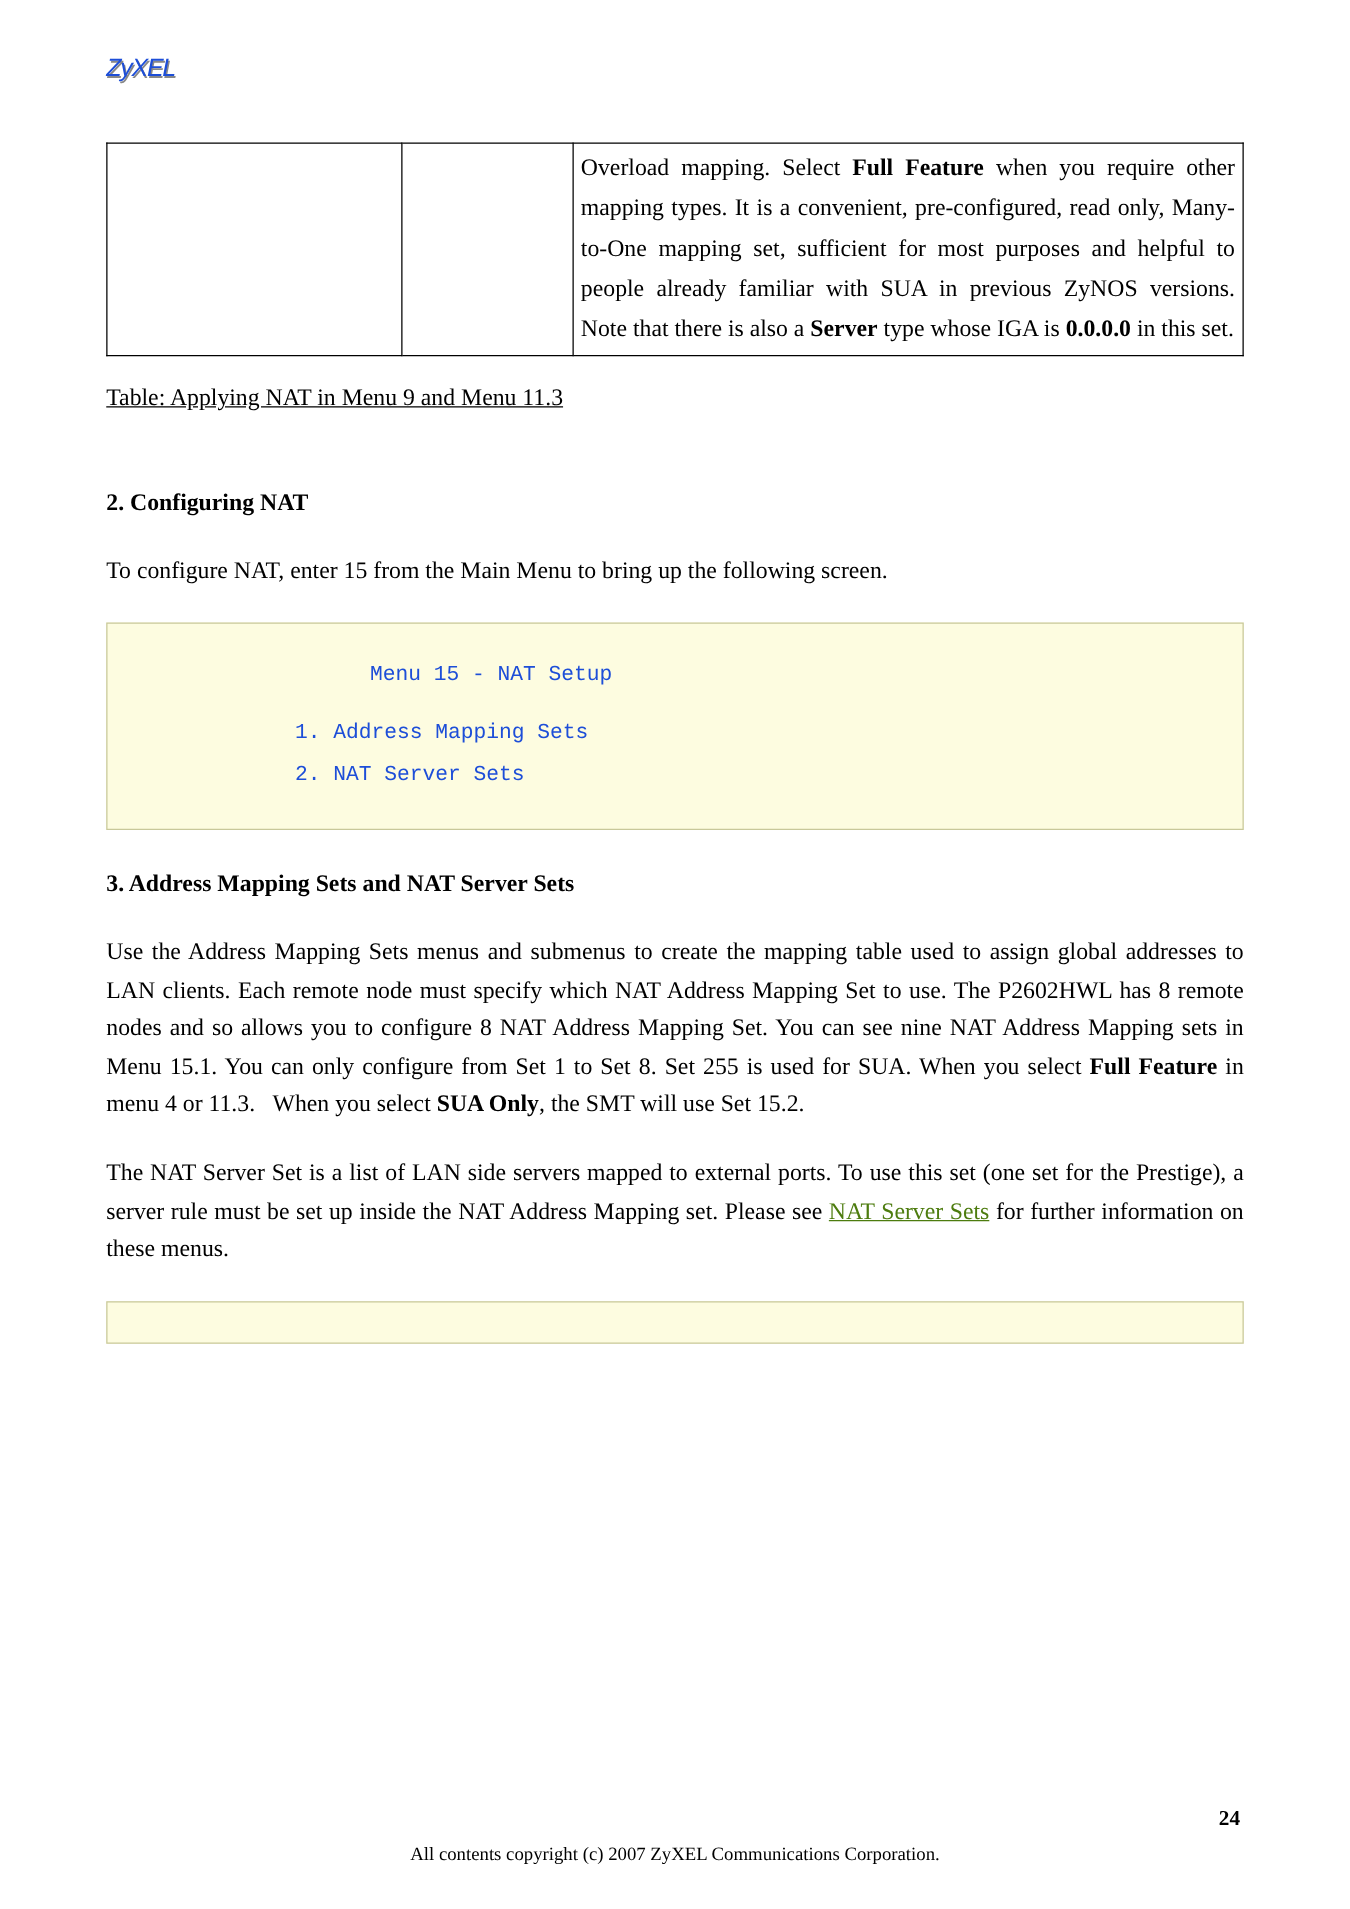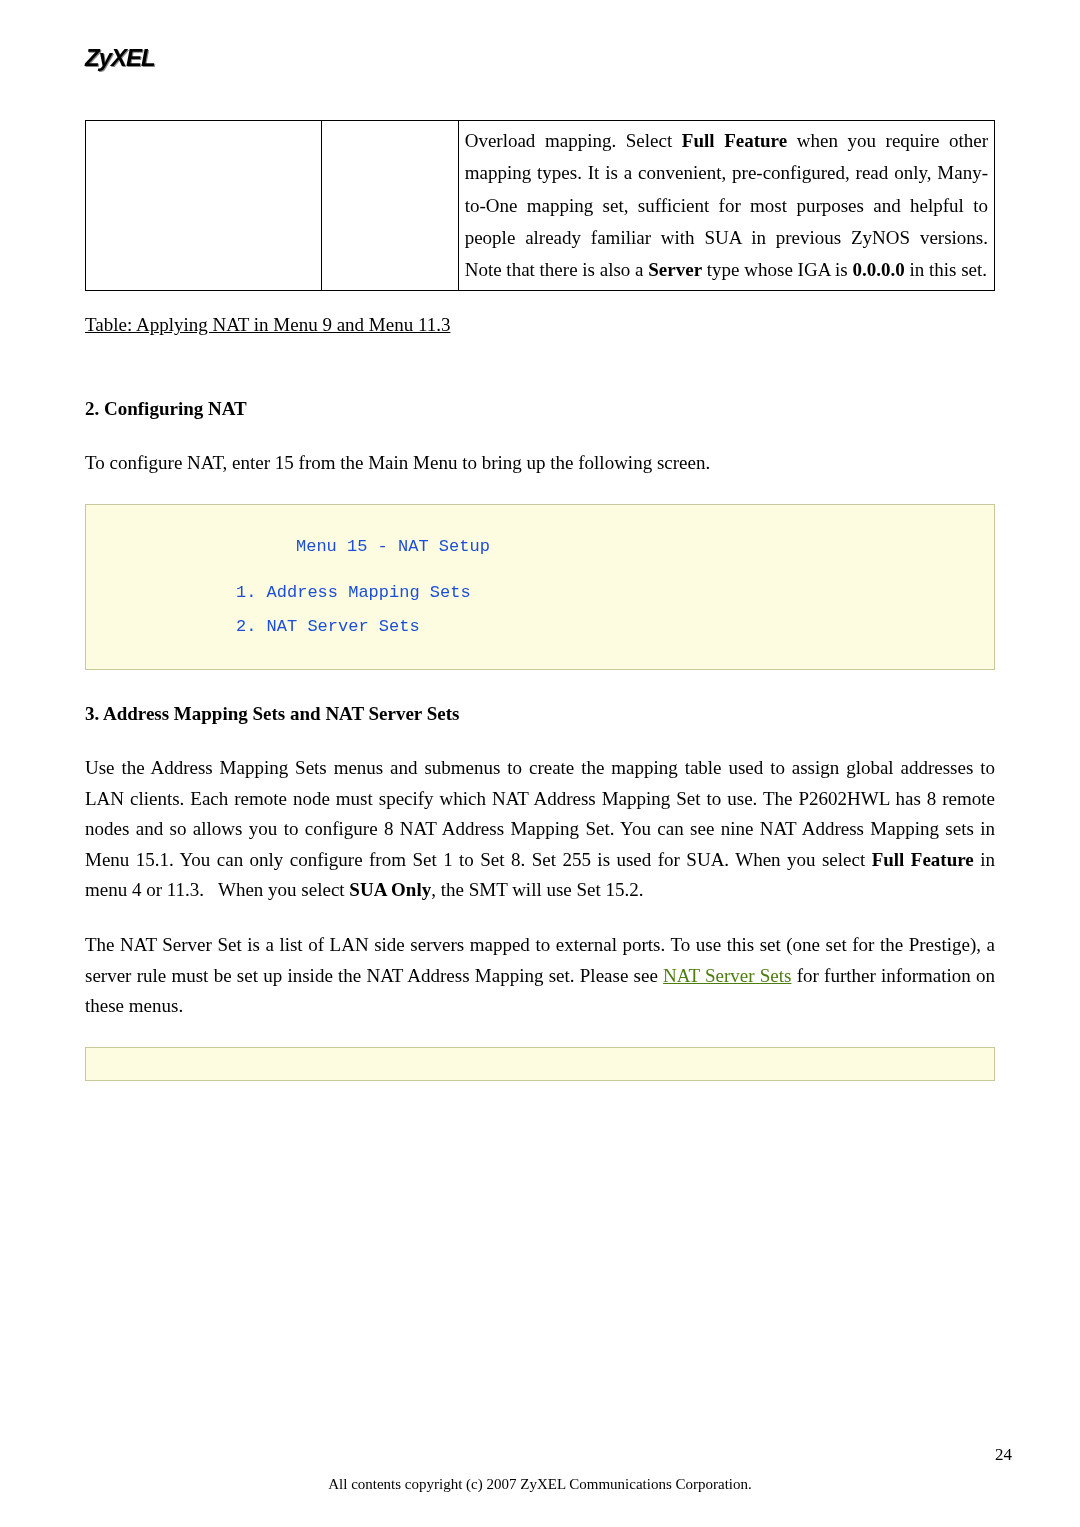--- a/index.html
+++ b/index.html
@@ -23,25 +23,25 @@
   }
   .header {
     display: flex;
     justify-content: space-between;
     align-items: baseline;
     padding-bottom: 4px;
     margin-bottom: 40px;
   }
   .logo {
     font-family: Arial, Helvetica, sans-serif;
-    font-weight: 700;
+    font-weight: 400;
     font-style: italic;
-    font-size: 24px;
+    font-size: 20px;
     letter-spacing: -1px;
-    color: #000000;
+    color: #1d4ed8;
     text-shadow: 1px 1px 0 #888;
   }
   .doc-title {
     font-family: "Times New Roman", Times, serif;
     font-weight: bold;
     font-size: 24px;
     border-bottom: 2px solid #000;
     padding-bottom: 6px;
     padding-left: 50px;
     padding-right: 10px;
@@ -109,22 +109,23 @@
   .footer {
     position: absolute;
     bottom: 30px;
     left: 0;
     right: 0;
     text-align: center;
   }
   .page-num {
     position: absolute;
     bottom: 60px;
-    right: 68px;
+    right: 88px;
     font-size: 17px;
+    font-weight: bold;
   }
   .footer-text {
     font-size: 15px;
     font-family: "Times New Roman", Times, serif;
   }
   .spacer-sm {
     height: 12px;
   }
   .code-box-empty {
     background: #fdfce0;

